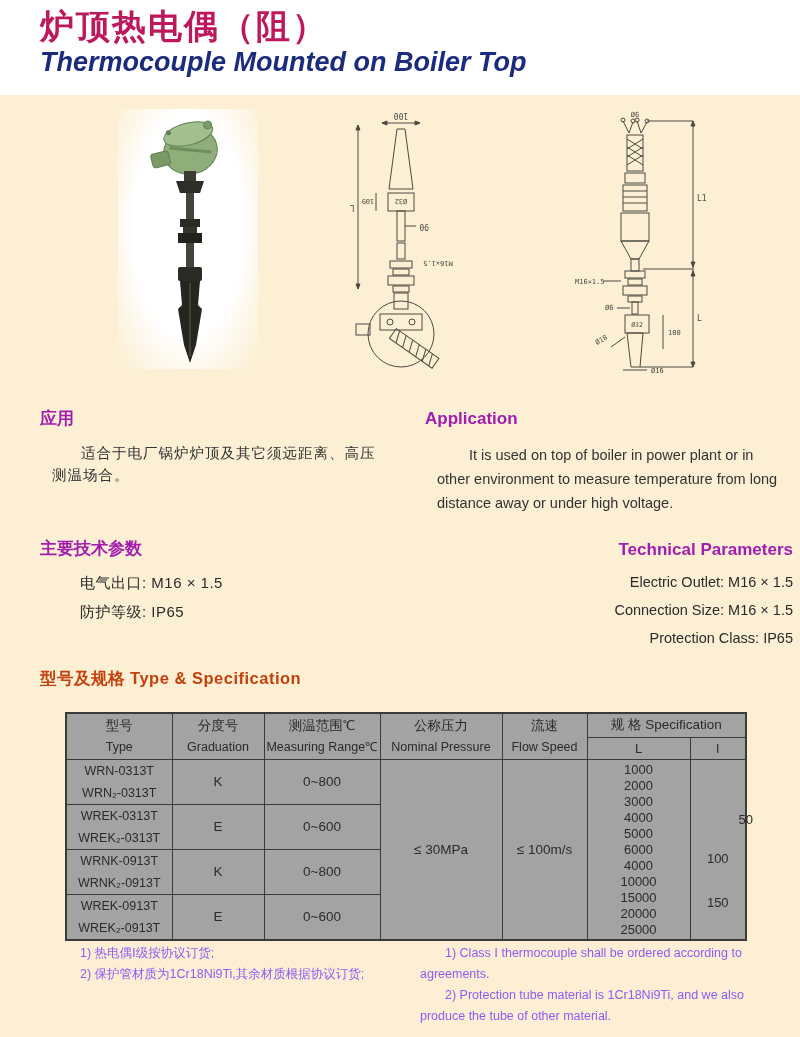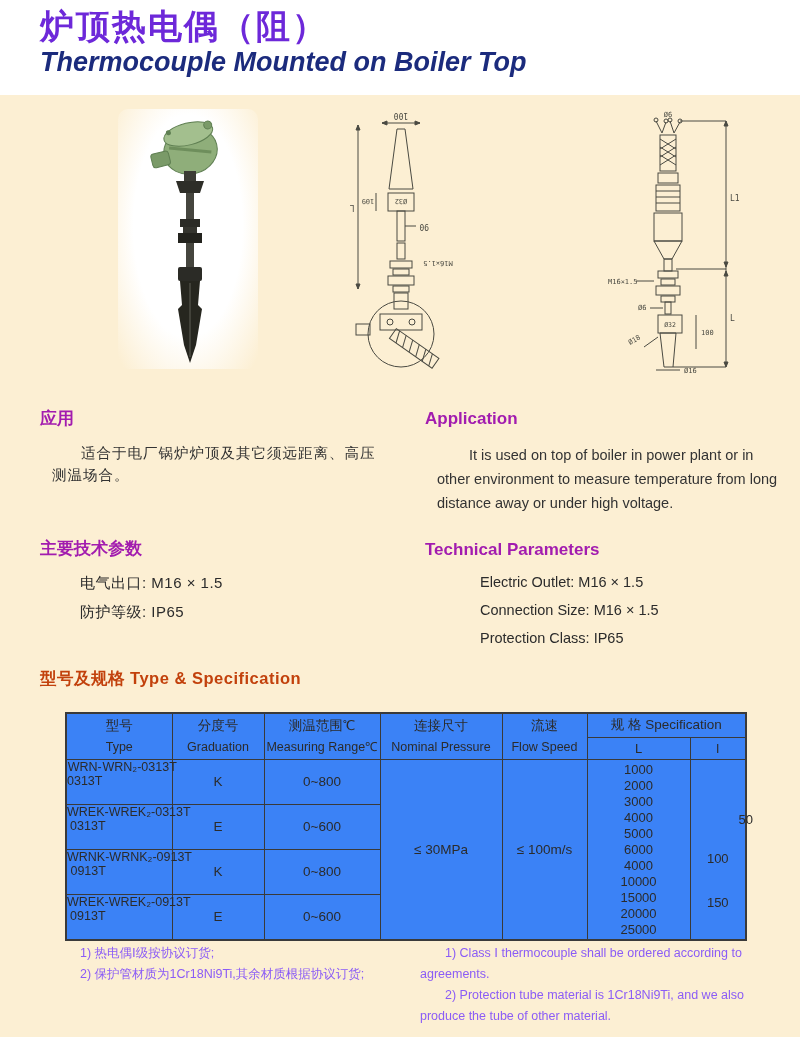--- a/index.html
+++ b/index.html
@@ -1,54 +1,54 @@
 <!DOCTYPE html>
 <html><head>
 <meta charset="utf-8">
 <style>
   html,body{margin:0;padding:0;background:#ffffff;}
   .page{position:relative;width:800px;height:1037px;background:#ffffff;overflow:hidden;
         font-family:"Liberation Sans",sans-serif;color:#2b2b2b;}
   
   .title-block{position:absolute;left:40px;top:6px;}
-  .title-zh{font-size:34px;font-weight:bold;color:#6d28d9;letter-spacing:2px;line-height:40px;margin:0;}
+  .title-zh{font-size:34px;font-weight:bold;color:#be185d;letter-spacing:2px;line-height:40px;margin:0;}
   .title-en{font-size:27px;font-weight:bold;font-style:italic;color:#1b2b7d;line-height:32px;margin:0;}
   
   .panel{position:absolute;left:0;top:95px;width:800px;height:942px;background:#fcefd3;}
   
   .photo-wrap{position:absolute;left:118px;top:14px;width:140px;height:260px;
               background:radial-gradient(ellipse at 50% 45%, #ffffff 55%, #fcefd3 96%);border-radius:10px;}
   .draw-wrap{position:absolute;top:14px;}
   .draw-mid{left:330px;width:150px;height:265px;}
-  .draw-right{left:580px;width:170px;height:265px;}
+  .draw-right{left:547px;width:170px;height:265px;}
   svg text{font-family:"DejaVu Sans Mono",monospace;fill:#4a4a42;}
   
   .sec-heading{font-weight:bold;color:#a21caf;font-size:17px;margin:0;}
   .sec-body{font-size:14.5px;color:#333;line-height:22px;margin:12px;}
   .app-zh{position:absolute;left:40px;top:312px;width:360px;}
   .app-zh .sec-body{margin-top:12px;text-indent:2em;letter-spacing:1px;}
   .app-en{position:absolute;left:425px;top:314px;width:368px;}
   .app-en .sec-body{margin-top:14px;text-indent:2.2em;line-height:24px;}
   .tech-zh{position:absolute;left:40px;top:442px;width:360px;}
   .tech-zh ul,.tech-en ul{list-style:none;margin:8px 0 0 0;padding:0;}
   .tech-zh li{font-size:15px;line-height:29px;padding-left:40px;letter-spacing:.5px;}
-  .tech-en{position:absolute;left:425px;top:445px;width:368px;}
+  .tech-en{position:absolute;left:425px;top:445px;width:368px;text-align:right;}
   .tech-en li{font-size:14.5px;line-height:28px;padding-left:55px;}
   .spec-heading{position:absolute;left:40px;top:573px;font-size:16.5px;font-weight:bold;color:#c2410c;letter-spacing:.5px;}
   
   .spec-table{position:absolute;left:65px;top:617px;border-collapse:collapse;table-layout:fixed;
               width:680px;border:2px solid #3a3a3a;}
   .spec-table th,.spec-table td{border:1px solid #3a3a3a;text-align:center;vertical-align:middle;
-              font-weight:normal;padding:0;background:#3b82f6;}
+              font-weight:normal;padding:0;background:#a3a3a3;}
   .hdr-zh{font-size:13.5px;line-height:22px;}
   .hdr-en{font-size:12.5px;line-height:20px;}
   .row-h1{height:24px;}
   .row-h2{height:22px;font-size:13px;}
   .body-row{height:44px;}
-  .models{display:flex;flex-direction:row;justify-content:space-around;height:44px;font-size:12.5px;}
+  .models{display:flex;flex-direction:column;justify-content:space-around;height:44px;font-size:12.5px;}
   .grad,.range{font-size:13.5px;}
   .shared{font-size:13.5px;}
   .l-list{display:flex;flex-direction:column;justify-content:space-around;height:176px;font-size:13px;}
   .small-l-cell{position:relative;height:176px;}
   .small-l-cell .lv{position:absolute;left:0;width:100%;transform:translateY(-50%);font-size:13px;}
   .lv0{top:33%;padding-left:28px;} .lv1{top:55%;} .lv2{top:80%;}
   
   .fn{position:absolute;top:848px;font-size:12.5px;color:#8b5cf6;line-height:21px;}
   .fn-zh{left:80px;width:330px;}
   .fn-en{left:420px;width:372px;}
@@ -231,21 +231,21 @@
         </th>
         <th rowspan="2">
           <div class="hdr-zh">分度号</div>
           <div class="hdr-en">Graduation</div>
         </th>
         <th rowspan="2">
           <div class="hdr-zh">测温范围℃</div>
           <div class="hdr-en">Measuring Range℃</div>
         </th>
         <th rowspan="2">
-          <div class="hdr-zh">连接尺寸</div>
+          <div class="hdr-zh">公称压力</div>
           <div class="hdr-en">Nominal Pressure</div>
         </th>
         <th rowspan="2">
           <div class="hdr-zh">流速</div>
           <div class="hdr-en">Flow Speed</div>
         </th>
         <th colspan="2" class="hdr-zh">规  格    Specification</th>
       </tr>
       <tr class="row-h2">
         <th>L</th>

